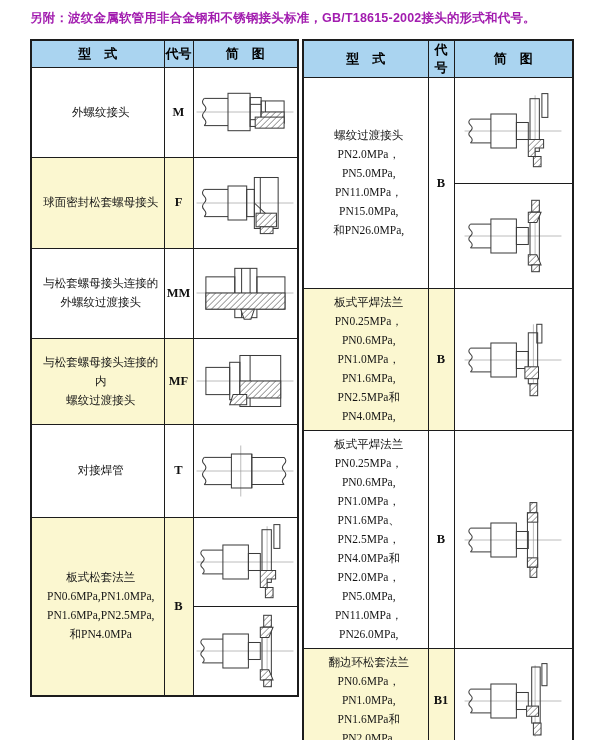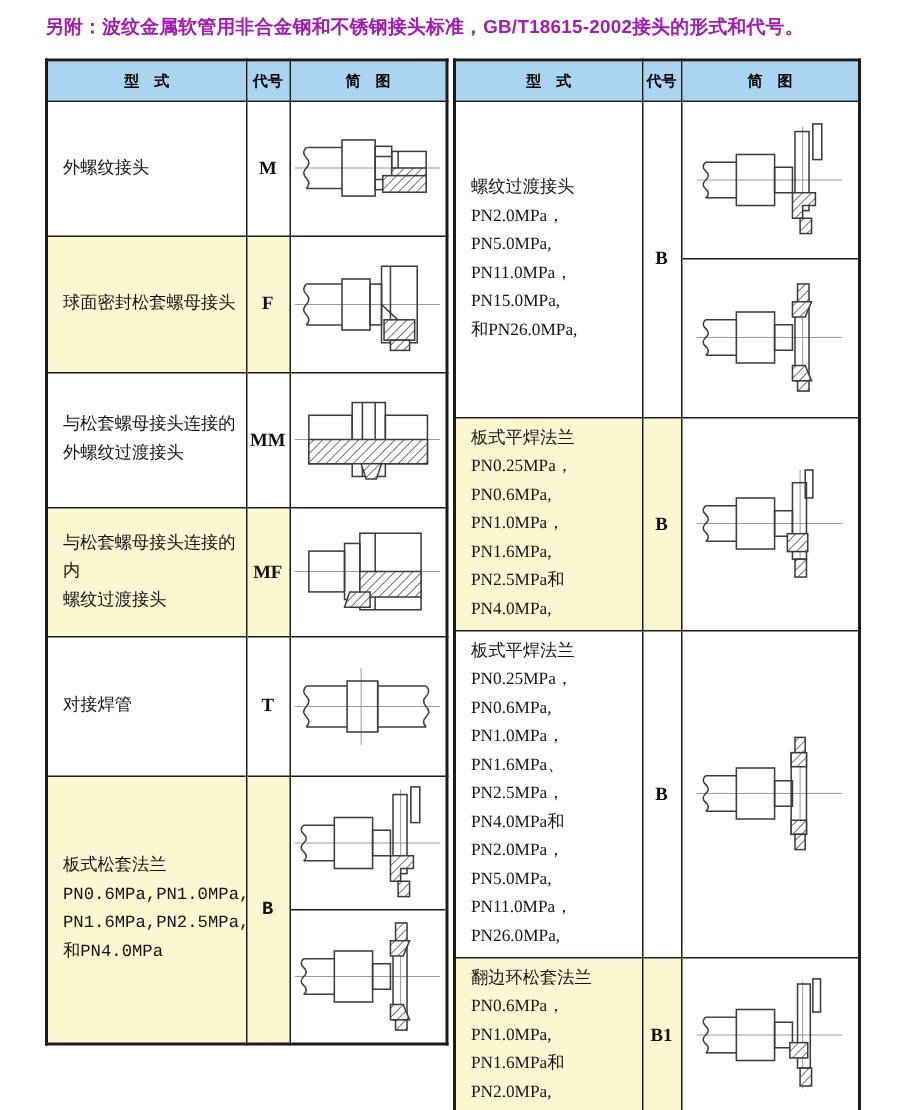--- a/index.html
+++ b/index.html
@@ -21,30 +21,30 @@
     font-size:12.5px;font-weight:bold;color:#a21caf;
     letter-spacing:.2px;
   }
   table{
     position:absolute;top:39px;
     border-collapse:collapse;table-layout:fixed;
     border:2px solid var(--border);
   }
   #tblL{left:30px;width:267px;}
   #tblR{left:302px;width:270px;}
-  th,td{border:1px solid var(--border);padding:0;overflow:hidden;}
+  th,td{border:1px solid var(--border);padding:0;overflow:hidden;text-align:center;}
   th{
     background:var(--header-bg);
     font-family:"Liberation Sans", sans-serif;
-    font-size:10px;font-weight:bold;color:#000;
+    font-size:13px;font-weight:bold;color:#000;
     vertical-align:middle;
   }
   tr.rhh{height:27px;}
   tr.rh90{height:90px;} tr.rh91{height:91px;margin-left:32px;} tr.rh86{height:86px;margin-left:32px;}
-  tr.rh93{height:93px;padding-left:36px;} tr.rh179{height:144px;font-family:Liberation Mono, monospace;}
+  tr.rh93{height:93px;padding-left:36px;} tr.rh179{height:144px;}
   tr.rh211{height:211px;} tr.rh106{height:106px;} tr.rh105{height:105px;}
   tr.rh104{height:104px;}
   td.type{
     font-size:11.5px;line-height:19px;vertical-align:middle;
     padding:4px 4px 4px 10px;white-space:pre-line;color:#151515;
   }
   td.code{
     font-size:12.5px;font-weight:bold;text-align:center;vertical-align:middle;
   }
   tr.hl td.type, tr.hl td.code{background:var(--hl-bg);}

